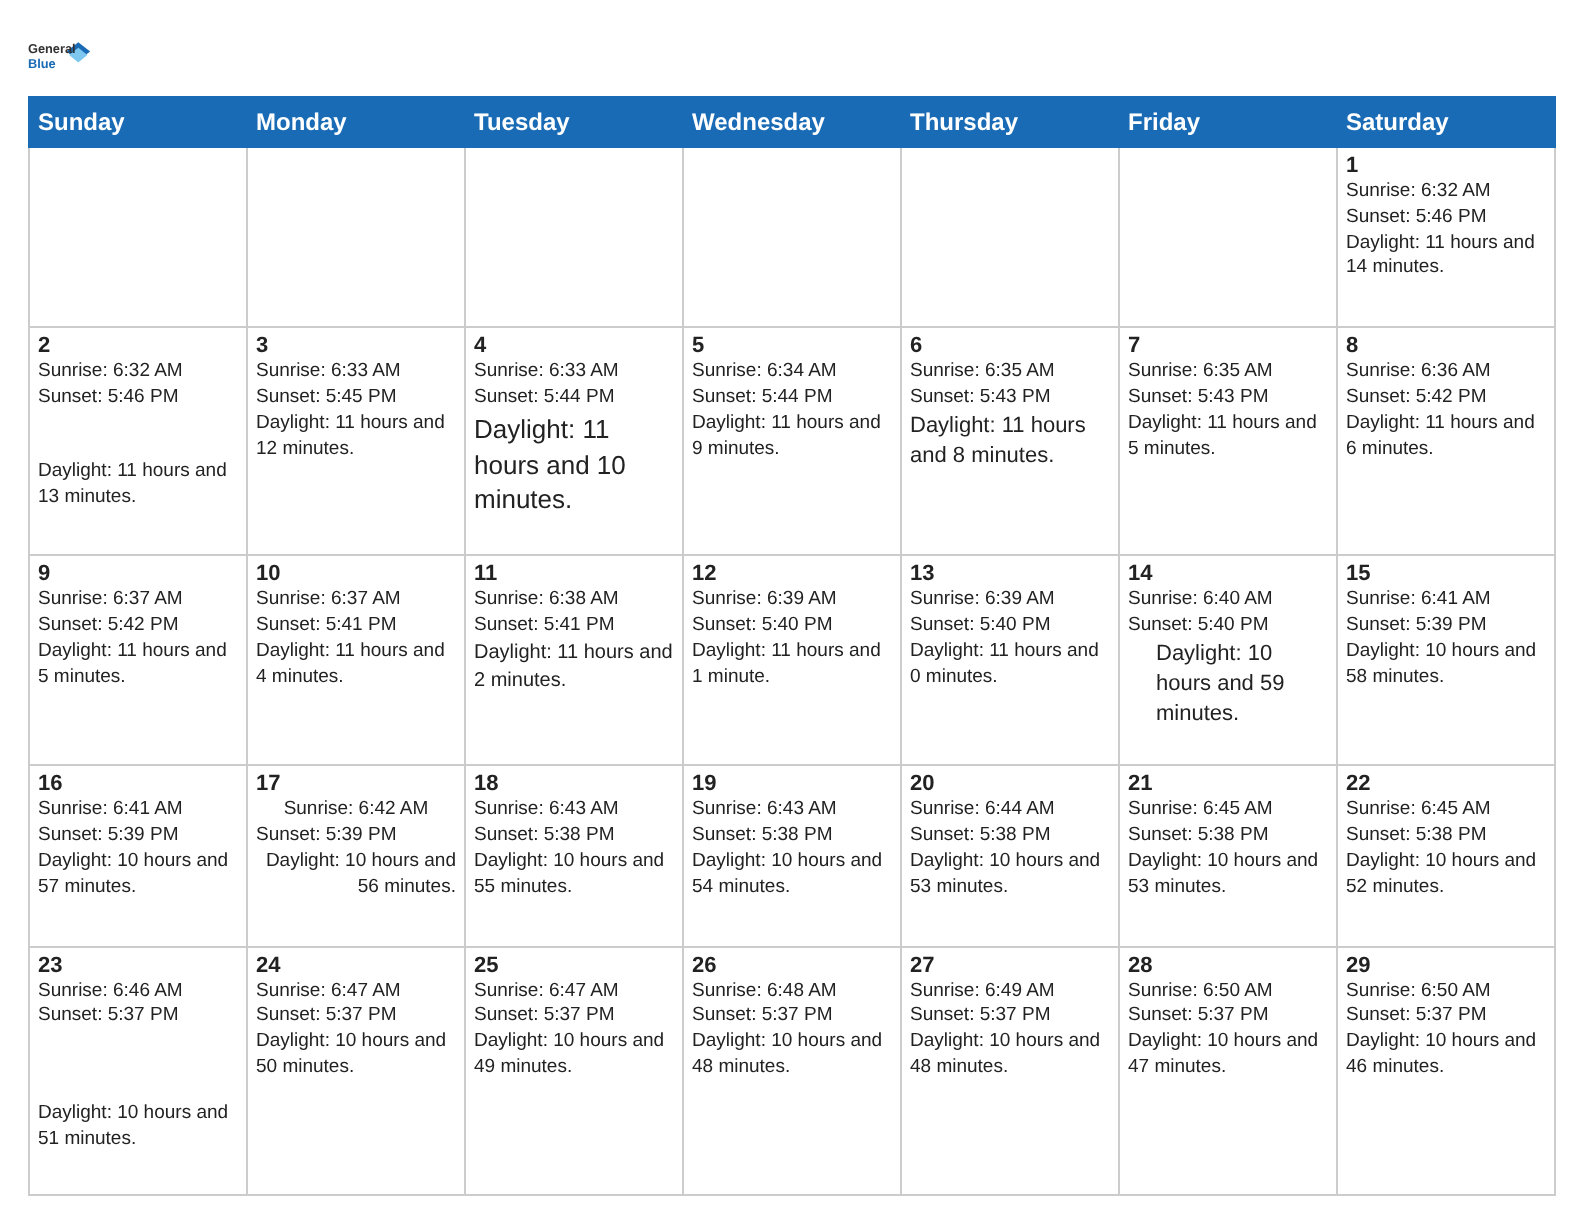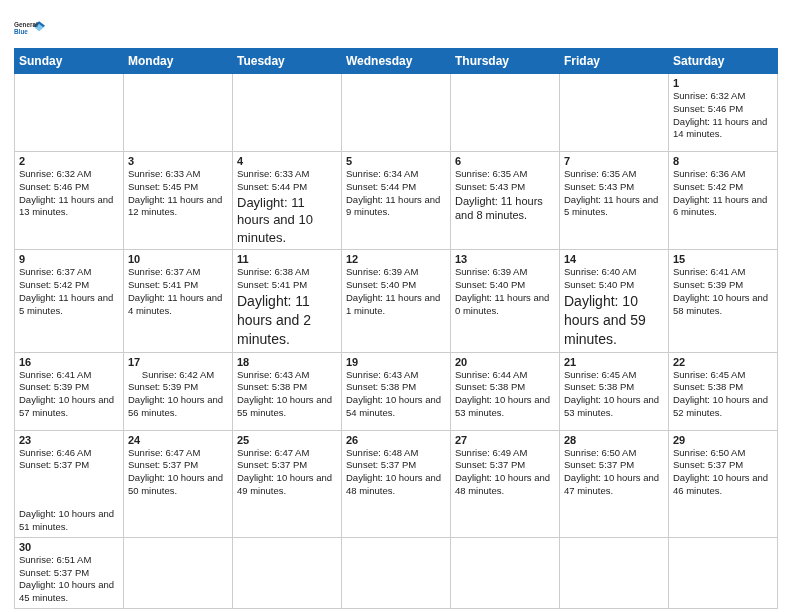--- a/index.html
+++ b/index.html
@@ -128,21 +128,21 @@
             <div style="font-size: 9.5px; line-height: 1.35;">Sunrise: 6:32 AM</div>
             <div style="font-size: 9.5px; line-height: 1.35;">Sunset: 5:46 PM</div>
             <div style="font-size: 9.5px; line-height: 1.35;">Daylight: 11 hours and 14 minutes.</div>
           </td>
         </tr>
         <tr>
           <td>
             <span class="day-num">2</span>
             <div style="font-size: 9.5px; line-height: 1.35;">Sunrise: 6:32 AM</div>
             <div style="font-size: 9.5px; line-height: 1.35;">Sunset: 5:46 PM</div>
-            <div style="font-size: 9.5px; line-height: 1.35;">Daylight: 11 hours and 13 minutes.</div>
+            <div style="font-size: 9.5px; line-height: 1.35; margin-top: 24px;">Daylight: 11 hours and 13 minutes.</div>
           </td>
           <td>
             <span class="day-num">3</span>
             <div style="font-size: 9.5px; line-height: 1.35;">Sunrise: 6:33 AM</div>
             <div style="font-size: 9.5px; line-height: 1.35;">Sunset: 5:45 PM</div>
             <div style="font-size: 9.5px; line-height: 1.35;">Daylight: 11 hours and 12 minutes.</div>
           </td>
           <td>
             <span class="day-num">4</span>
             <div style="font-size: 9.5px; line-height: 1.35;">Sunrise: 6:33 AM</div>
@@ -184,59 +184,59 @@
           <td>
             <span class="day-num">10</span>
             <div style="font-size: 9.5px; line-height: 1.35;">Sunrise: 6:37 AM</div>
             <div style="font-size: 9.5px; line-height: 1.35;">Sunset: 5:41 PM</div>
             <div style="font-size: 9.5px; line-height: 1.35;">Daylight: 11 hours and 4 minutes.</div>
           </td>
           <td>
             <span class="day-num">11</span>
             <div style="font-size: 9.5px; line-height: 1.35;">Sunrise: 6:38 AM</div>
             <div style="font-size: 9.5px; line-height: 1.35;">Sunset: 5:41 PM</div>
-            <div style="font-size: 14px; line-height: 1.35;">Daylight: 11 hours and 2 minutes.</div>
+            <div style="font-size: 10px; line-height: 1.35;">Daylight: 11 hours and 2 minutes.</div>
           </td>
           <td>
             <span class="day-num">12</span>
             <div style="font-size: 9.5px; line-height: 1.35;">Sunrise: 6:39 AM</div>
             <div style="font-size: 9.5px; line-height: 1.35;">Sunset: 5:40 PM</div>
             <div style="font-size: 9.5px; line-height: 1.35;">Daylight: 11 hours and 1 minute.</div>
           </td>
           <td>
             <span class="day-num">13</span>
             <div style="font-size: 9.5px; line-height: 1.35;">Sunrise: 6:39 AM</div>
             <div style="font-size: 9.5px; line-height: 1.35;">Sunset: 5:40 PM</div>
             <div style="font-size: 9.5px; line-height: 1.35;">Daylight: 11 hours and 0 minutes.</div>
           </td>
           <td>
             <span class="day-num">14</span>
             <div style="font-size: 9.5px; line-height: 1.35;">Sunrise: 6:40 AM</div>
             <div style="font-size: 9.5px; line-height: 1.35;">Sunset: 5:40 PM</div>
-            <div style="font-size: 14px; line-height: 1.35;">Daylight: 10 hours and 59 minutes.</div>
+            <div style="font-size: 11px; line-height: 1.35; margin-left: 14px;">Daylight: 10 hours and 59 minutes.</div>
           </td>
           <td>
             <span class="day-num">15</span>
             <div style="font-size: 9.5px; line-height: 1.35;">Sunrise: 6:41 AM</div>
             <div style="font-size: 9.5px; line-height: 1.35;">Sunset: 5:39 PM</div>
             <div style="font-size: 9.5px; line-height: 1.35;">Daylight: 10 hours and 58 minutes.</div>
           </td>
         </tr>
         <tr>
           <td>
             <span class="day-num">16</span>
             <div style="font-size: 9.5px; line-height: 1.35;">Sunrise: 6:41 AM</div>
             <div style="font-size: 9.5px; line-height: 1.35;">Sunset: 5:39 PM</div>
             <div style="font-size: 9.5px; line-height: 1.35;">Daylight: 10 hours and 57 minutes.</div>
           </td>
           <td>
             <span class="day-num">17</span>
             <div style="font-size: 9.5px; line-height: 1.35; text-align: center;">Sunrise: 6:42 AM</div>
             <div style="font-size: 9.5px; line-height: 1.35;">Sunset: 5:39 PM</div>
-            <div style="font-size: 9.5px; line-height: 1.35;">Daylight: 10 hours and 56 minutes.</div>
+            <div style="font-size: 9.5px; line-height: 1.35; text-align: right;">Daylight: 10 hours and 56 minutes.</div>
           </td>
           <td>
             <span class="day-num">18</span>
             <div style="font-size: 9.5px; line-height: 1.35;">Sunrise: 6:43 AM</div>
             <div style="font-size: 9.5px; line-height: 1.35;">Sunset: 5:38 PM</div>
             <div style="font-size: 9.5px; line-height: 1.35;">Daylight: 10 hours and 55 minutes.</div>
           </td>
           <td>
             <span class="day-num">19</span>
             <div style="font-size: 9.5px; line-height: 1.35;">Sunrise: 6:43 AM</div>
@@ -298,30 +298,16 @@
             <div style="font-size: 9.5px; line-height: 1.35;">Sunrise: 6:50 AM</div>
             <div style="font-size: 9.5px; line-height: 1.35;">Sunset: 5:37 PM</div>
             <div style="font-size: 9.5px; line-height: 1.35;">Daylight: 10 hours and 47 minutes.</div>
           </td>
           <td>
             <span class="day-num">29</span>
             <div style="font-size: 9.5px; line-height: 1.35;">Sunrise: 6:50 AM</div>
             <div style="font-size: 9.5px; line-height: 1.35;">Sunset: 5:37 PM</div>
             <div style="font-size: 9.5px; line-height: 1.35;">Daylight: 10 hours and 46 minutes.</div>
           </td>
-        </tr>
-        <tr>
-          <td>
-            <span class="day-num">30</span>
-            <div style="font-size: 9.5px; line-height: 1.35;">Sunrise: 6:51 AM</div>
-            <div style="font-size: 9.5px; line-height: 1.35;">Sunset: 5:37 PM</div>
-            <div style="font-size: 9.5px; line-height: 1.35;">Daylight: 10 hours and 45 minutes.</div>
-          </td>
-          <td class="empty-cell"></td>
-          <td class="empty-cell"></td>
-          <td class="empty-cell"></td>
-          <td class="empty-cell"></td>
-          <td class="empty-cell"></td>
-          <td class="empty-cell"></td>
         </tr>
       </tbody>
   </table>
 </div>
 
 </body></html>

